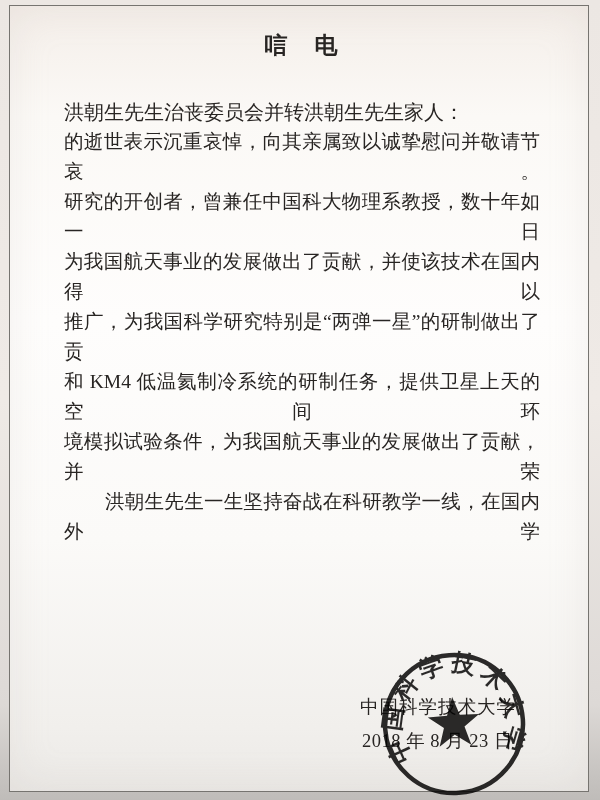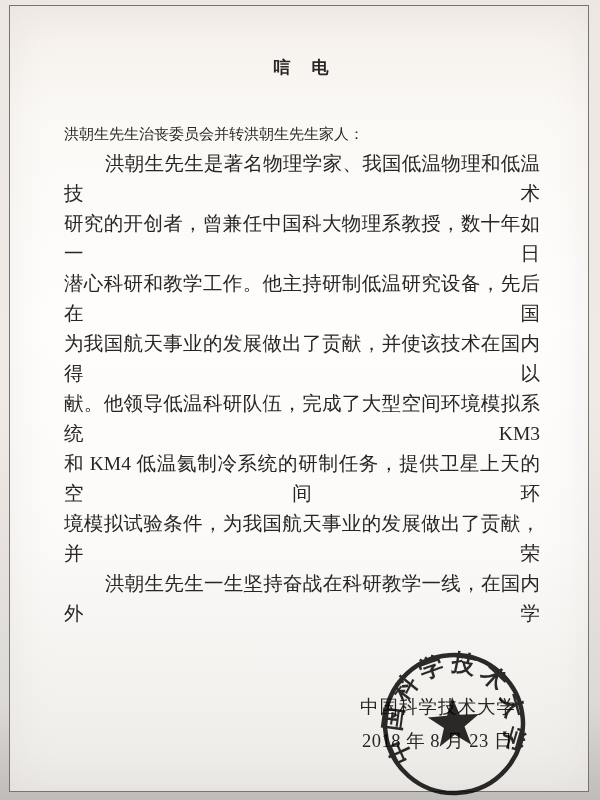--- a/index.html
+++ b/index.html
@@ -9,24 +9,24 @@
     font-family:"Liberation Serif","DejaVu Serif",serif;
   }
   .paper{
     position:absolute;left:9px;top:5px;width:580px;height:787px;
     box-sizing:border-box;border:1.5px solid #767470;
     background:linear-gradient(180deg,#f4eee9 0%,#fbf9f6 14%,#fefdfc 40%,#fbfaf8 68%,#f1efec 92%,#ebe9e6 100%);
     box-shadow:inset 0 0 40px rgba(190,180,170,0.18);
   }
   .content{position:absolute;left:54px;top:0;width:476px;color:#282523;}
   .title{
-    margin-top:47px;height:30px;text-align:center;
-    font-size:17px;font-weight:bold;letter-spacing:2px;line-height:30px;
+    margin-top:25px;height:30px;text-align:center;
+    font-size:23px;font-weight:bold;letter-spacing:2px;line-height:30px;
   }
-  .salutation{margin-top:36px;height:30px;font-size:15px;line-height:30px;}
+  .salutation{margin-top:36px;height:30px;font-size:20px;line-height:30px;}
   .bodytext{font-size:19.5px;}
   .line{min-height:30px;line-height:30px;}
   .line.indent{text-indent:41px;}
   .line.fill{text-align:justify;text-align-last:justify;}
   .signature{
     position:absolute;left:350px;top:688px;
     font-size:18.5px;letter-spacing:1px;color:#282523;white-space:nowrap;
   }
   .date{
     position:absolute;left:352px;top:722px;
@@ -39,25 +39,24 @@
 </style>
 </head>
 <body>
 
 <div class="photo">
   <div class="paper">
     <div class="content">
       <div class="title">唁　电</div>
       <div class="salutation">洪朝生先生治丧委员会并转洪朝生先生家人：</div>
       <div class="bodytext">
-          <div class="line indent fill">洪朝生先生是著名物理学家、我国低温物理和低温技术</div>
+          <div class="line fill">的逝世表示沉重哀悼，向其亲属致以诚挚慰问并敬请节哀。</div>
           <div class="line fill">研究的开创者，曾兼任中国科大物理系教授，数十年如一日</div>
-          <div class="line fill">潜心科研和教学工作。他主持研制低温研究设备，先后在国</div>
           <div class="line fill">为我国航天事业的发展做出了贡献，并使该技术在国内得以</div>
-          <div class="line fill">献。他领导低温科研队伍，完成了大型空间环境模拟系统 KM3</div>
+          <div class="line fill">推广，为我国科学研究特别是“两弹一星”的研制做出了贡</div>
           <div class="line fill">和 KM4 低温氦制冷系统的研制任务，提供卫星上天的空间环</div>
           <div class="line fill">境模拟试验条件，为我国航天事业的发展做出了贡献，并荣</div>
           <div class="line indent fill">洪朝生先生一生坚持奋战在科研教学一线，在国内外学</div>
         </div>
     </div>
 
     <div class="signature">中国科学技术大学</div>
     <div class="date">2018 年 8 月 23 日</div>
 
     <svg class="seal" viewBox="0 0 152 152" xmlns="http://www.w3.org/2000/svg">

